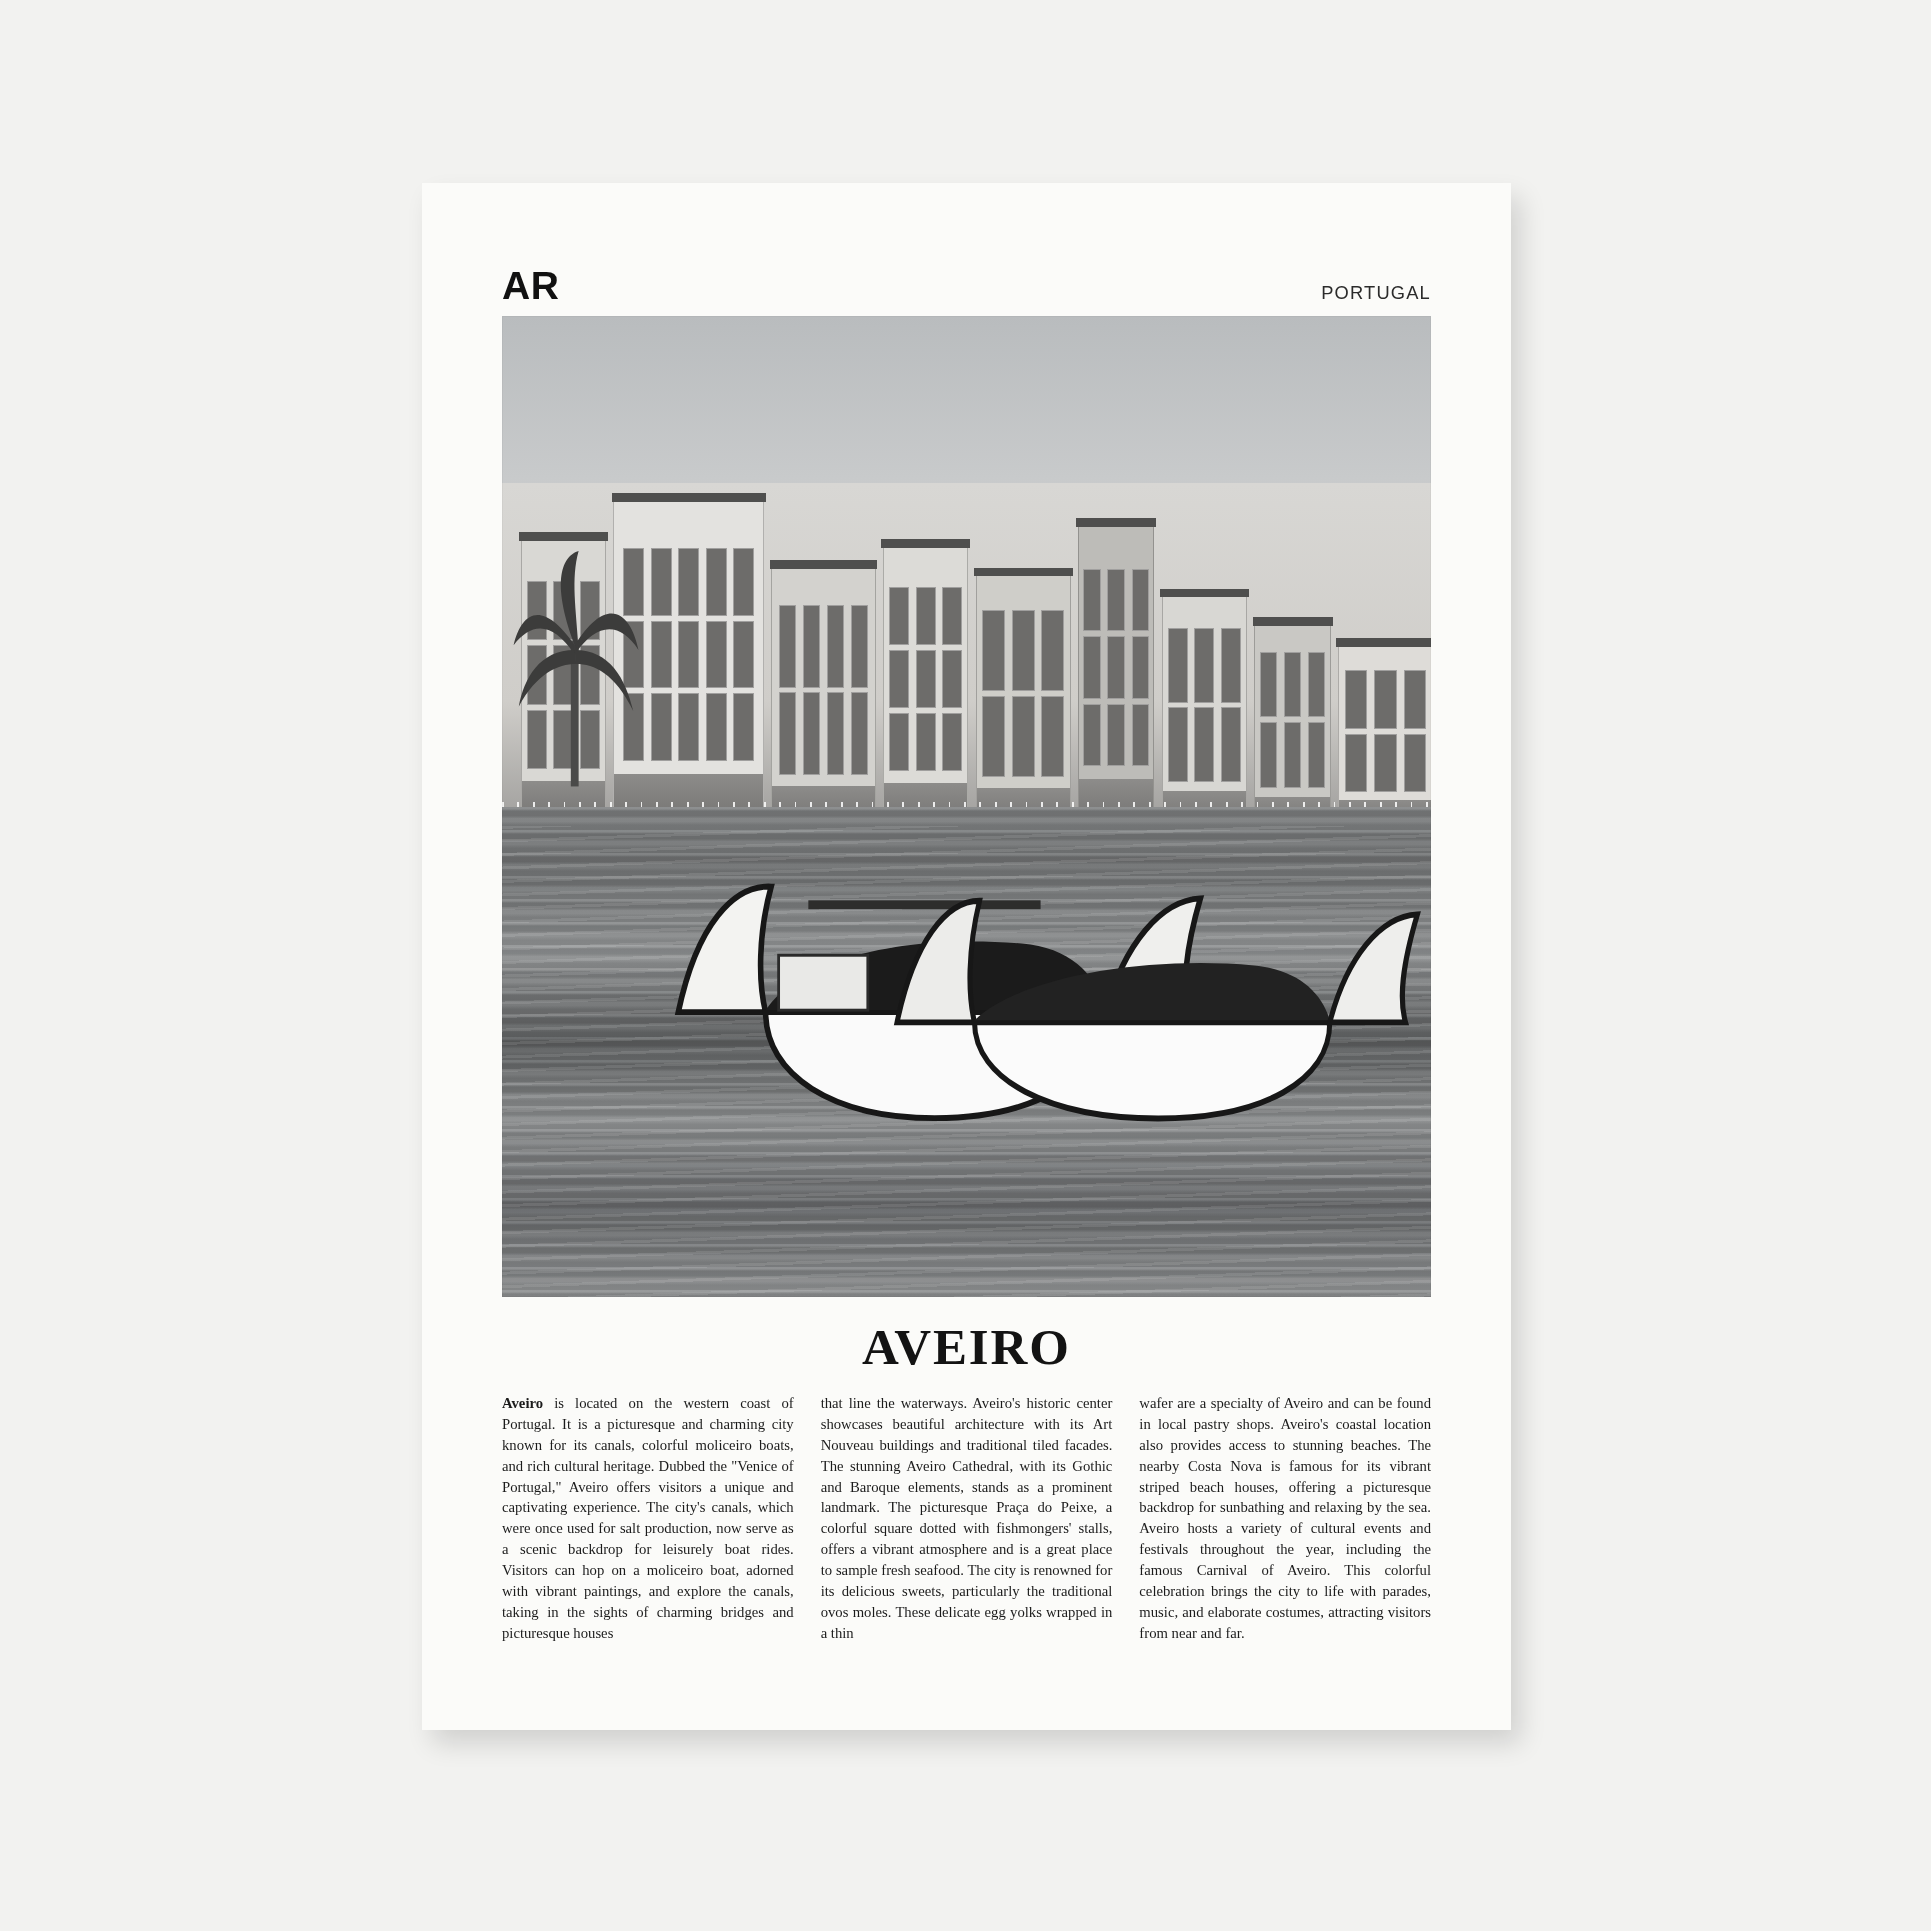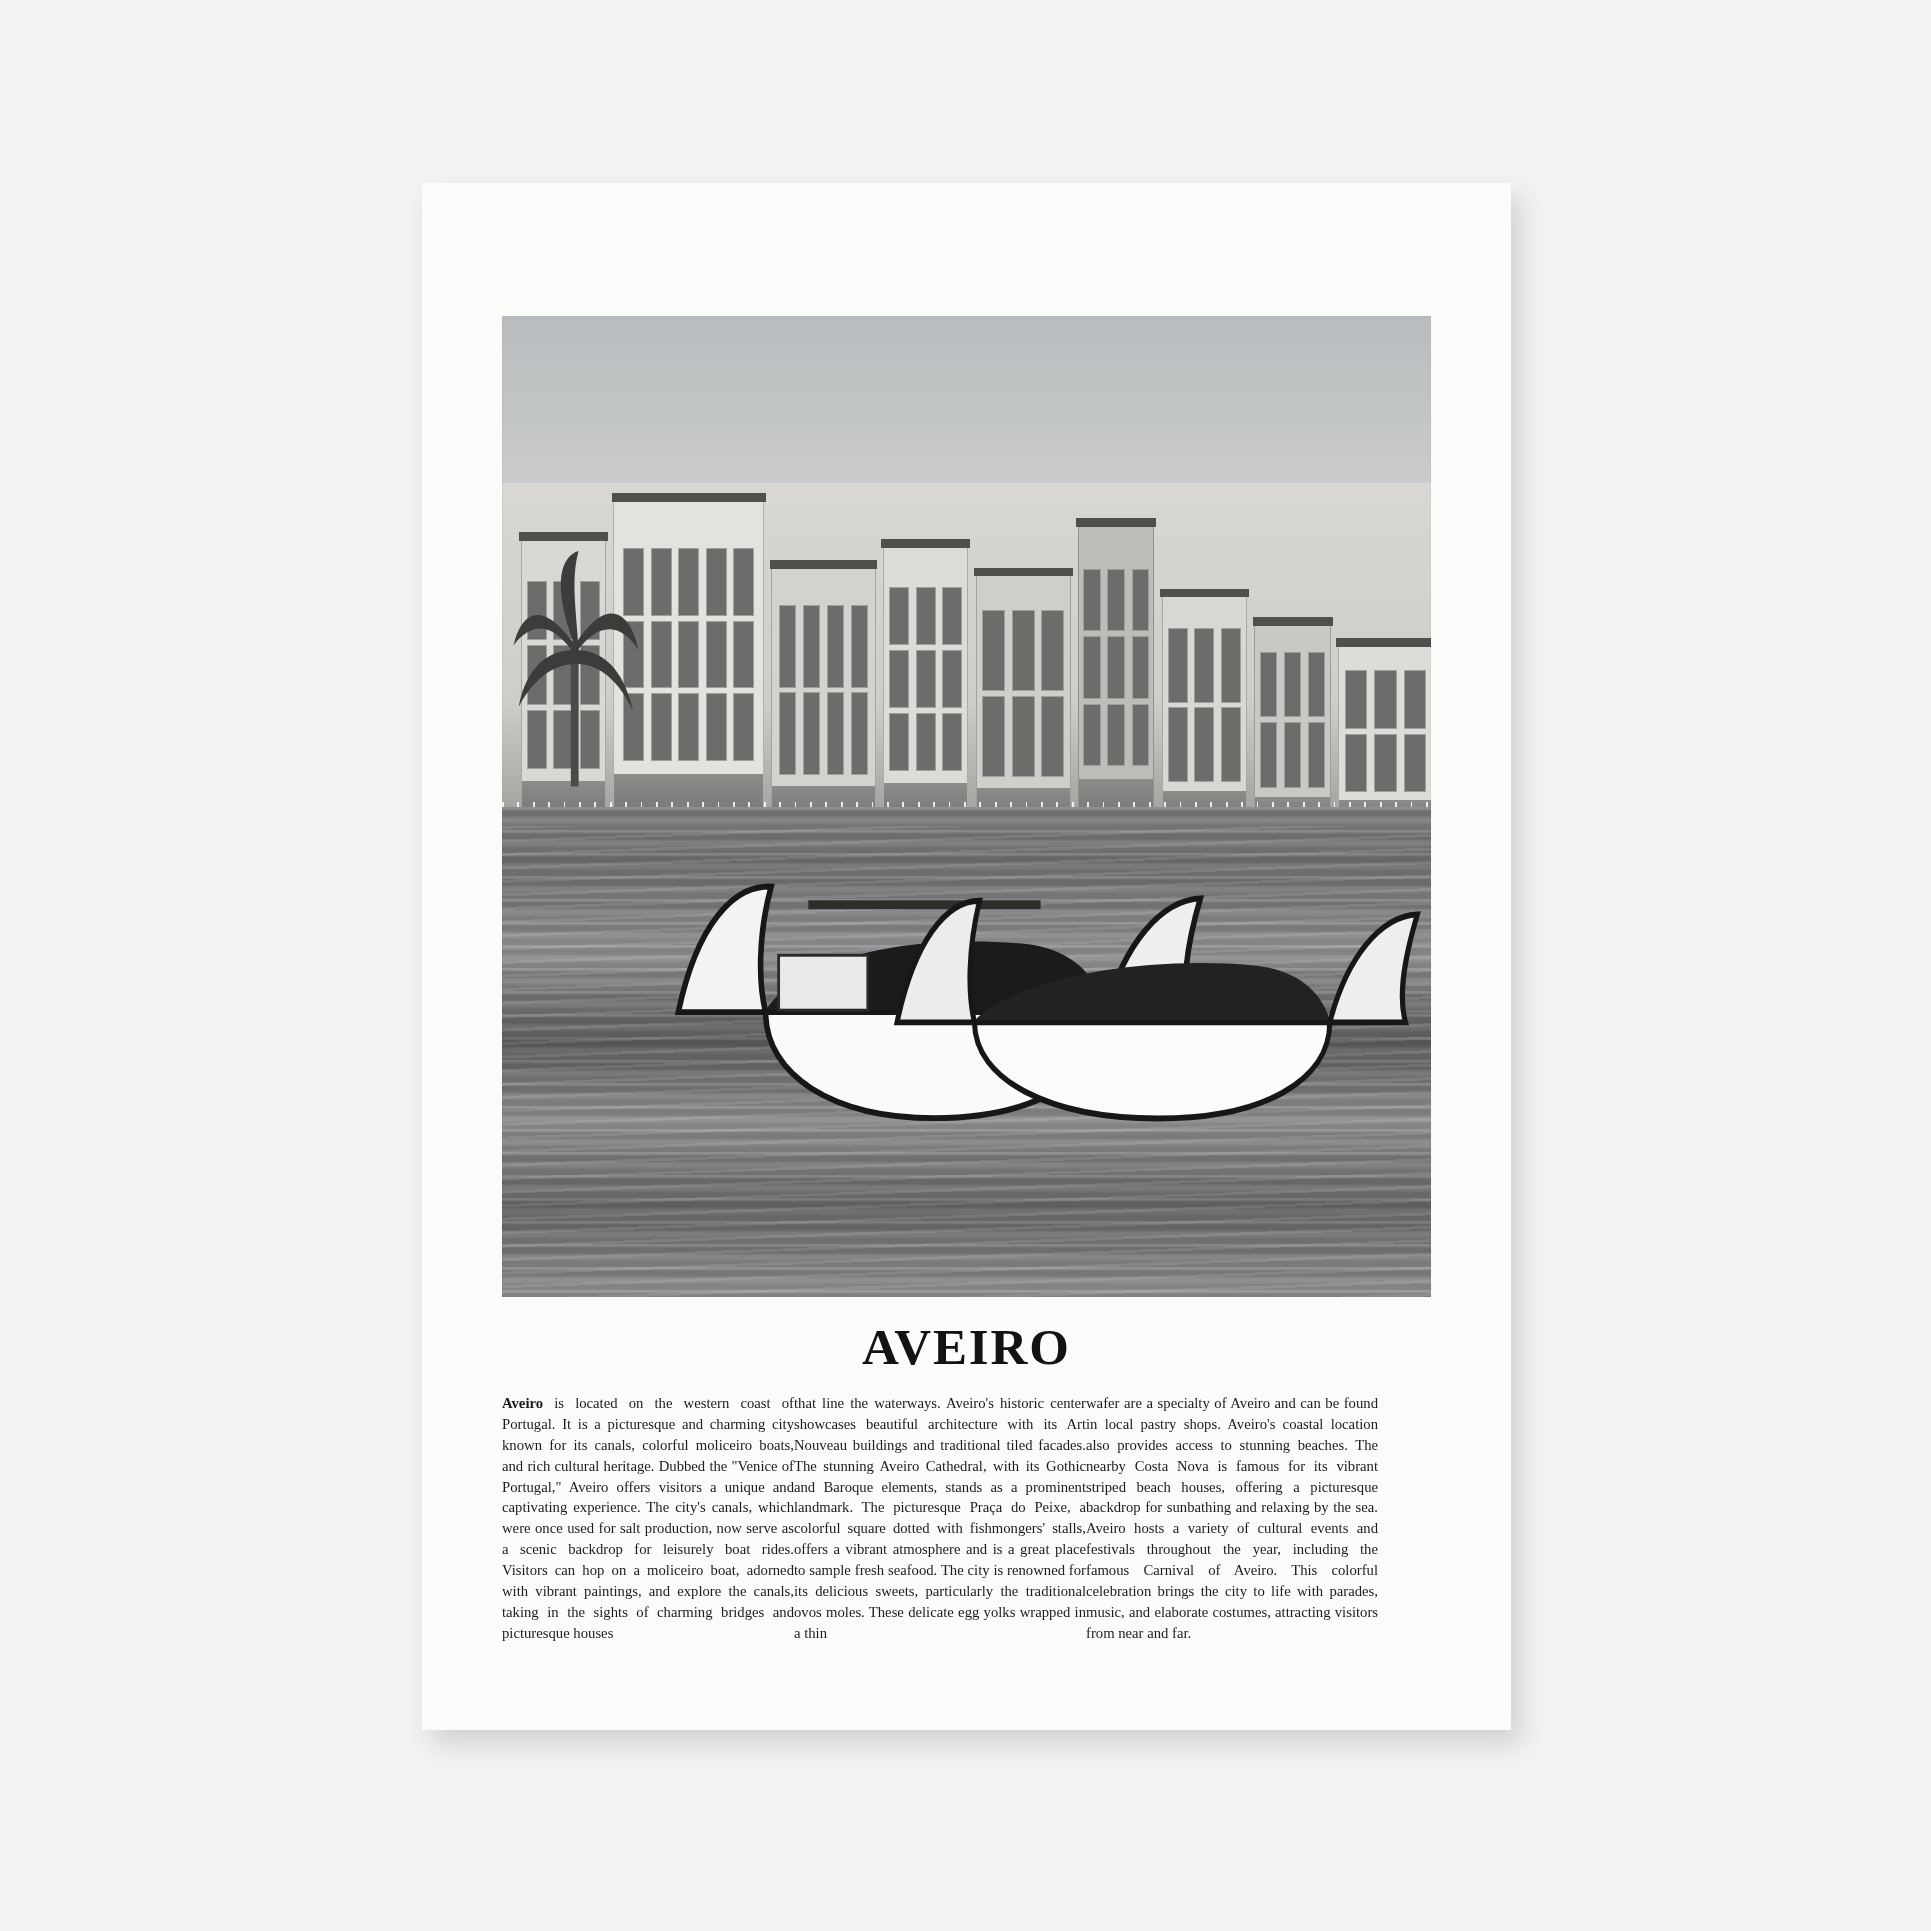--- a/index.html
+++ b/index.html
@@ -185,20 +185,21 @@
     color: #131313;
   }
 
   
   .poster-body {
     position: absolute;
     left: 80px;
     top: 1210px;
     width: 929px;
     display: flex;
+    gap: 27px;
   }
   .col {
     width: 292px;
     font-family: "Liberation Serif", serif;
     font-size: 14.7px;
     line-height: 1.42;
     color: #1b1b1b;
     text-align: justify;
     hyphens: auto;
   }
@@ -212,20 +213,24 @@
     box-shadow: inset 0 0 0 1px rgba(0,0,0,0.03);
   }
 </style>
 </head>
 <body>
 
 <div id="stage">
 
   <div id="poster">
 
+    <div class="poster-header">
+      <div class="brand-mark">AR</div>
+      <div class="country-label">PORTUGAL</div>
+    </div>
 
     <div class="photo-frame">
       <div class="photo-canvas">
 
         <div class="sky"></div>
 
         <div class="buildings">
 
           <div class="bldg" style="left:2%;  width:9%;  height:86%;">
             <div class="roof"></div>

